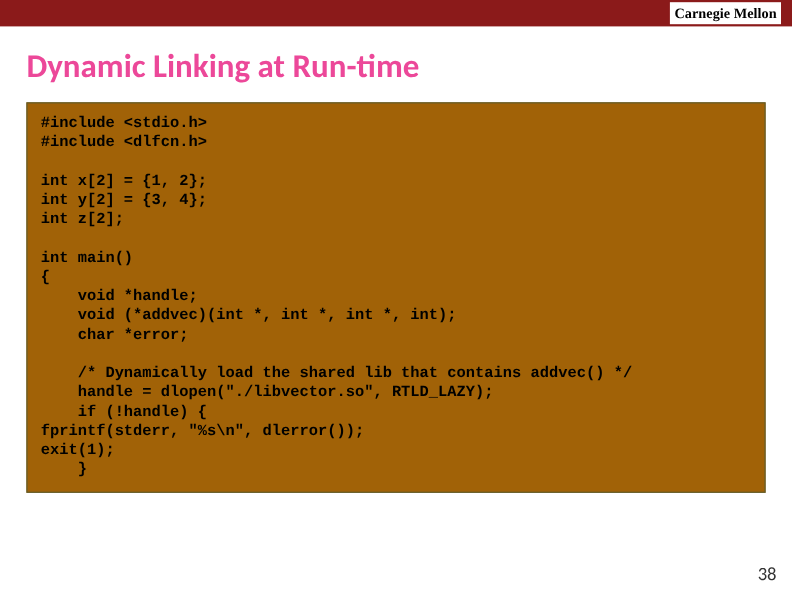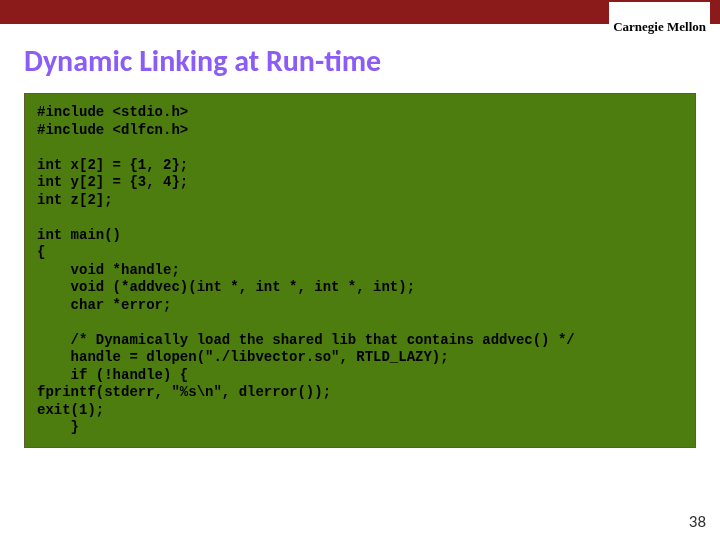--- a/index.html
+++ b/index.html
@@ -17,37 +17,37 @@
     height: 24px;
     width: 100%;
     position: relative;
   }
   .logo {
     position: absolute;
     right: 10px;
     top: 2px;
     color: #000;
     background: #fff;
-    padding: 16px 4px;
+    padding: 1px 4px;
     font-family: "Times New Roman", serif;
     font-weight: bold;
     font-size: 13px;
     line-height: 18px;
   }
   .title {
     font-size: 30px;
     font-weight: bold;
-    color: #8b5cf6;
+    color: #ec4899;
     margin: 18px 24px 14px 24px;
     font-family: Calibri, Arial, sans-serif;
   }
   .codebox {
     margin: 0 24px;
     border: 1px solid #5c5c2e;
-    background: #4d7c0f;
+    background: #a16207;
     padding: 10px 12px 10px 12px;
     font-family: "Courier New", Courier, monospace;
     font-weight: bold;
     font-size: 14px;
     line-height: 1.25;
     white-space: pre;
     color: #000;
   }
   .pagenum {
     position: absolute;

